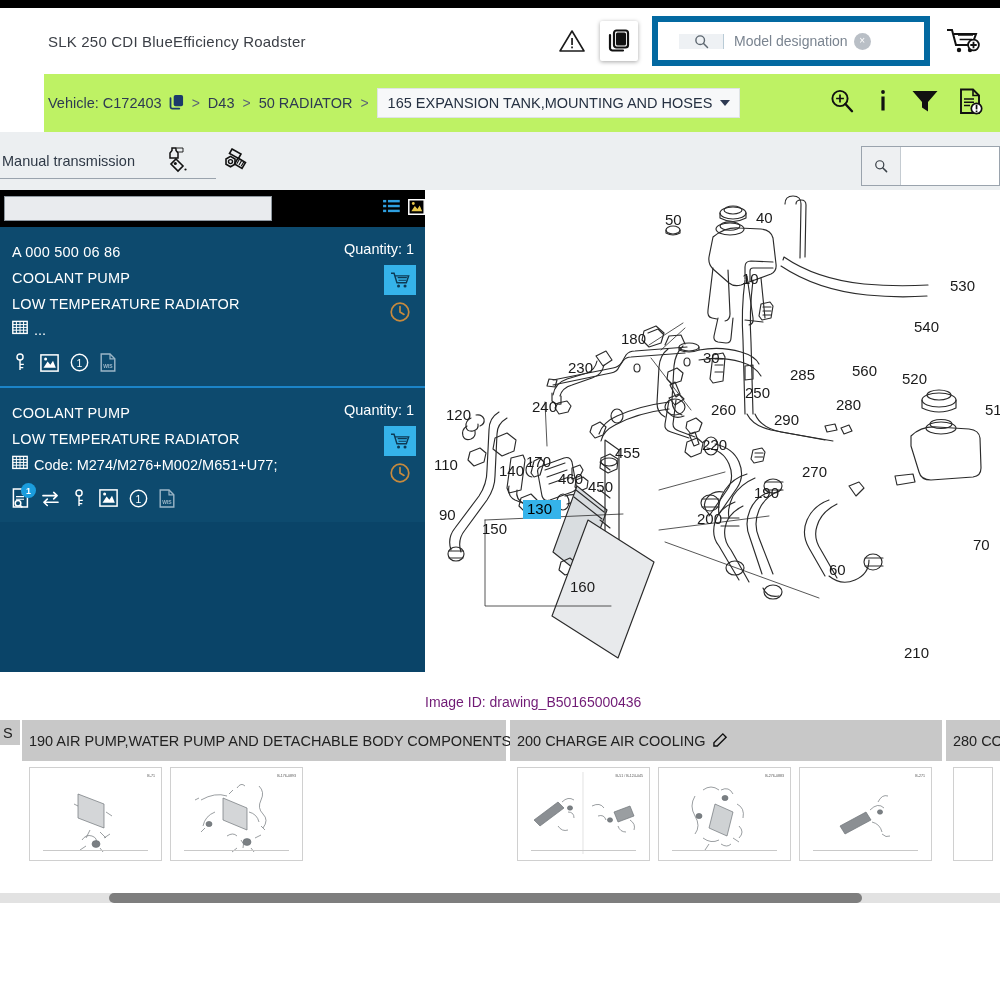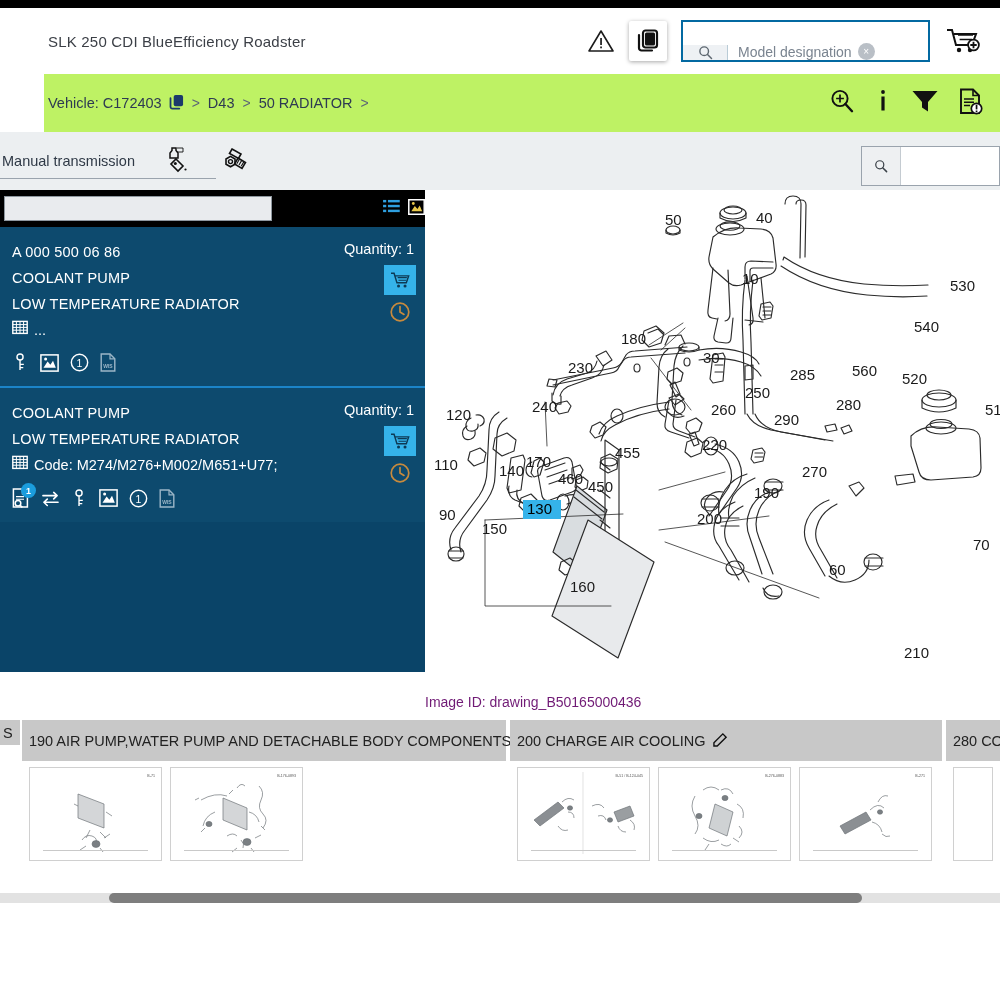--- a/index.html
+++ b/index.html
@@ -12,21 +12,21 @@
 
   
   .topstrip{position:absolute;left:0;top:0;width:1000px;height:8px;background:#000;}
 
   
   .header{position:absolute;left:0;top:8px;width:1000px;height:66px;background:#fff;display:flex;align-items:center;}
   .veh-title{margin-left:48px;font-size:15px;color:#3b3f46;letter-spacing:.2px;}
   .hdr-right{margin-left:auto;display:flex;align-items:center;gap:14px;padding-right:18px;}
   .warn-ico{width:28px;height:26px;display:flex;align-items:center;justify-content:center;}
   .copy-btn{width:38px;height:40px;background:#fff;box-shadow:0 1px 4px rgba(0,0,0,.35);display:flex;align-items:center;justify-content:center;border-radius:2px;}
-  .searchbox{display:flex;align-items:flex-end;height:38px;border:2px solid #0369a1;background:#fff;width:245px;}
+  .searchbox{display:flex;align-items:center;height:38px;border:6px solid #0369a1;background:#fff;width:245px;padding-left:21px;}
   .searchbox .s-ico{width:44px;background:#eef1f4;border-right:1px solid #b9cbd6;display:flex;align-items:center;justify-content:center;}
   .searchbox .s-field{flex:1;display:flex;align-items:center;padding:0 10px;gap:6px;}
   .searchbox .s-ph{color:#7a8490;font-size:14px;}
   .clearpill{width:17px;height:17px;border-radius:50%;background:#b9bfc6;color:#fff;font-size:10px;display:flex;align-items:center;justify-content:center;line-height:1;}
   .cart-ico{width:38px;height:34px;display:flex;align-items:center;justify-content:center;}
 
   
   .crumbbar{position:absolute;left:16px;top:74px;width:1000px;height:58px;background:#bef264;display:flex;align-items:center;margin-left:28px;}
   .crumb-wrap{display:flex;align-items:center;padding-left:4px;gap:7px;font-size:14.5px;color:#2e3a52;white-space:nowrap;}
   .crumb-sep{color:#5b6576;font-size:14px;padding:0 1px;}
@@ -144,20 +144,24 @@
         <svg width="15" height="16" viewBox="0 0 16 17">
           <rect x="5" y="1" width="10" height="12" rx="2" fill="#1b3a6b"></rect>
           <path d="M11 15.5 H3.6 A2 2 0 0 1 1.6 13.5 V4.5" fill="none" stroke="#1b3a6b" stroke-width="1.9" stroke-linecap="round"></path>
         </svg>
       </span>
       <span class="crumb-sep">&gt;</span>
       <span>D43</span>
       <span class="crumb-sep">&gt;</span>
       <span>50 RADIATOR</span>
       <span class="crumb-sep">&gt;</span>
+      <span class="crumb-chip">
+        <span>165 EXPANSION TANK,MOUNTING AND HOSES</span>
+        <span class="caret"></span>
+      </span>
     </div>
 
     <div class="crumb-right">
       <span>
         <svg width="26" height="26" viewBox="0 0 26 26">
           <circle cx="11" cy="10.5" r="7.6" fill="none" stroke="#111" stroke-width="1.9"></circle>
           <line x1="16.4" y1="16" x2="23" y2="23.2" stroke="#111" stroke-width="2.4" stroke-linecap="round"></line>
           <path d="M11 6.6 V14.4 M7.1 10.5 H14.9" stroke="#111" stroke-width="1.7"></path>
         </svg>
       </span>

